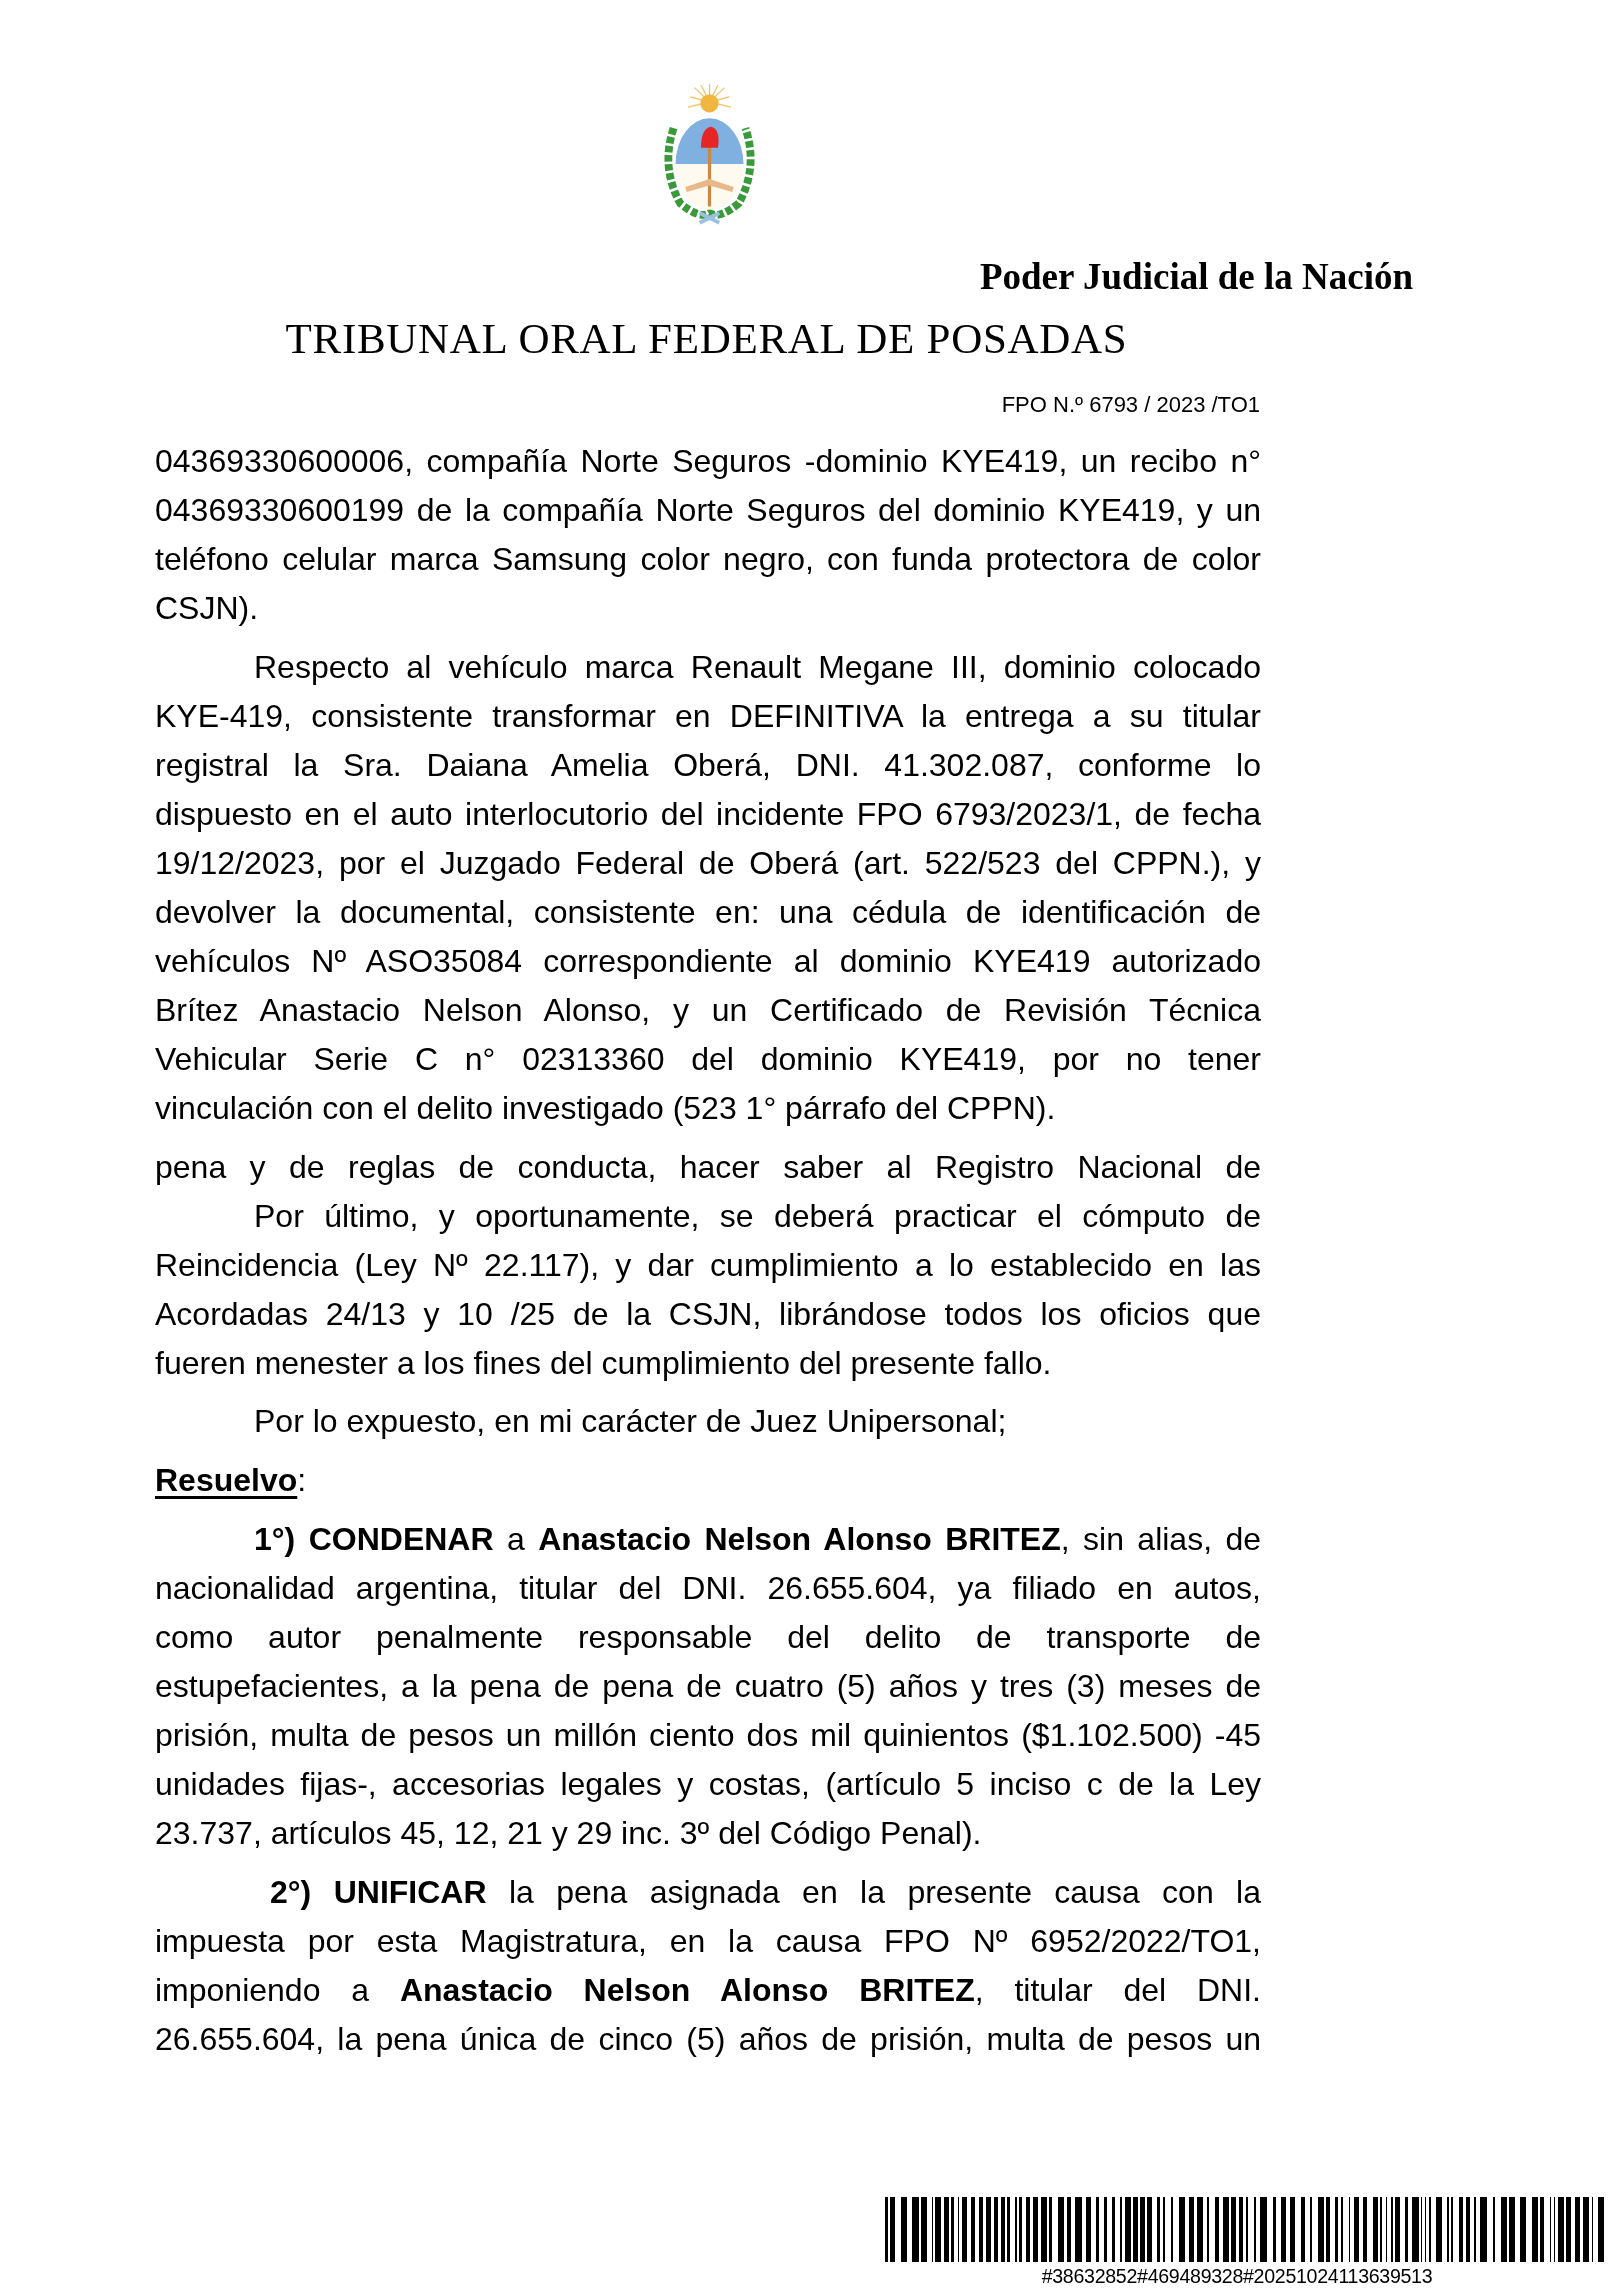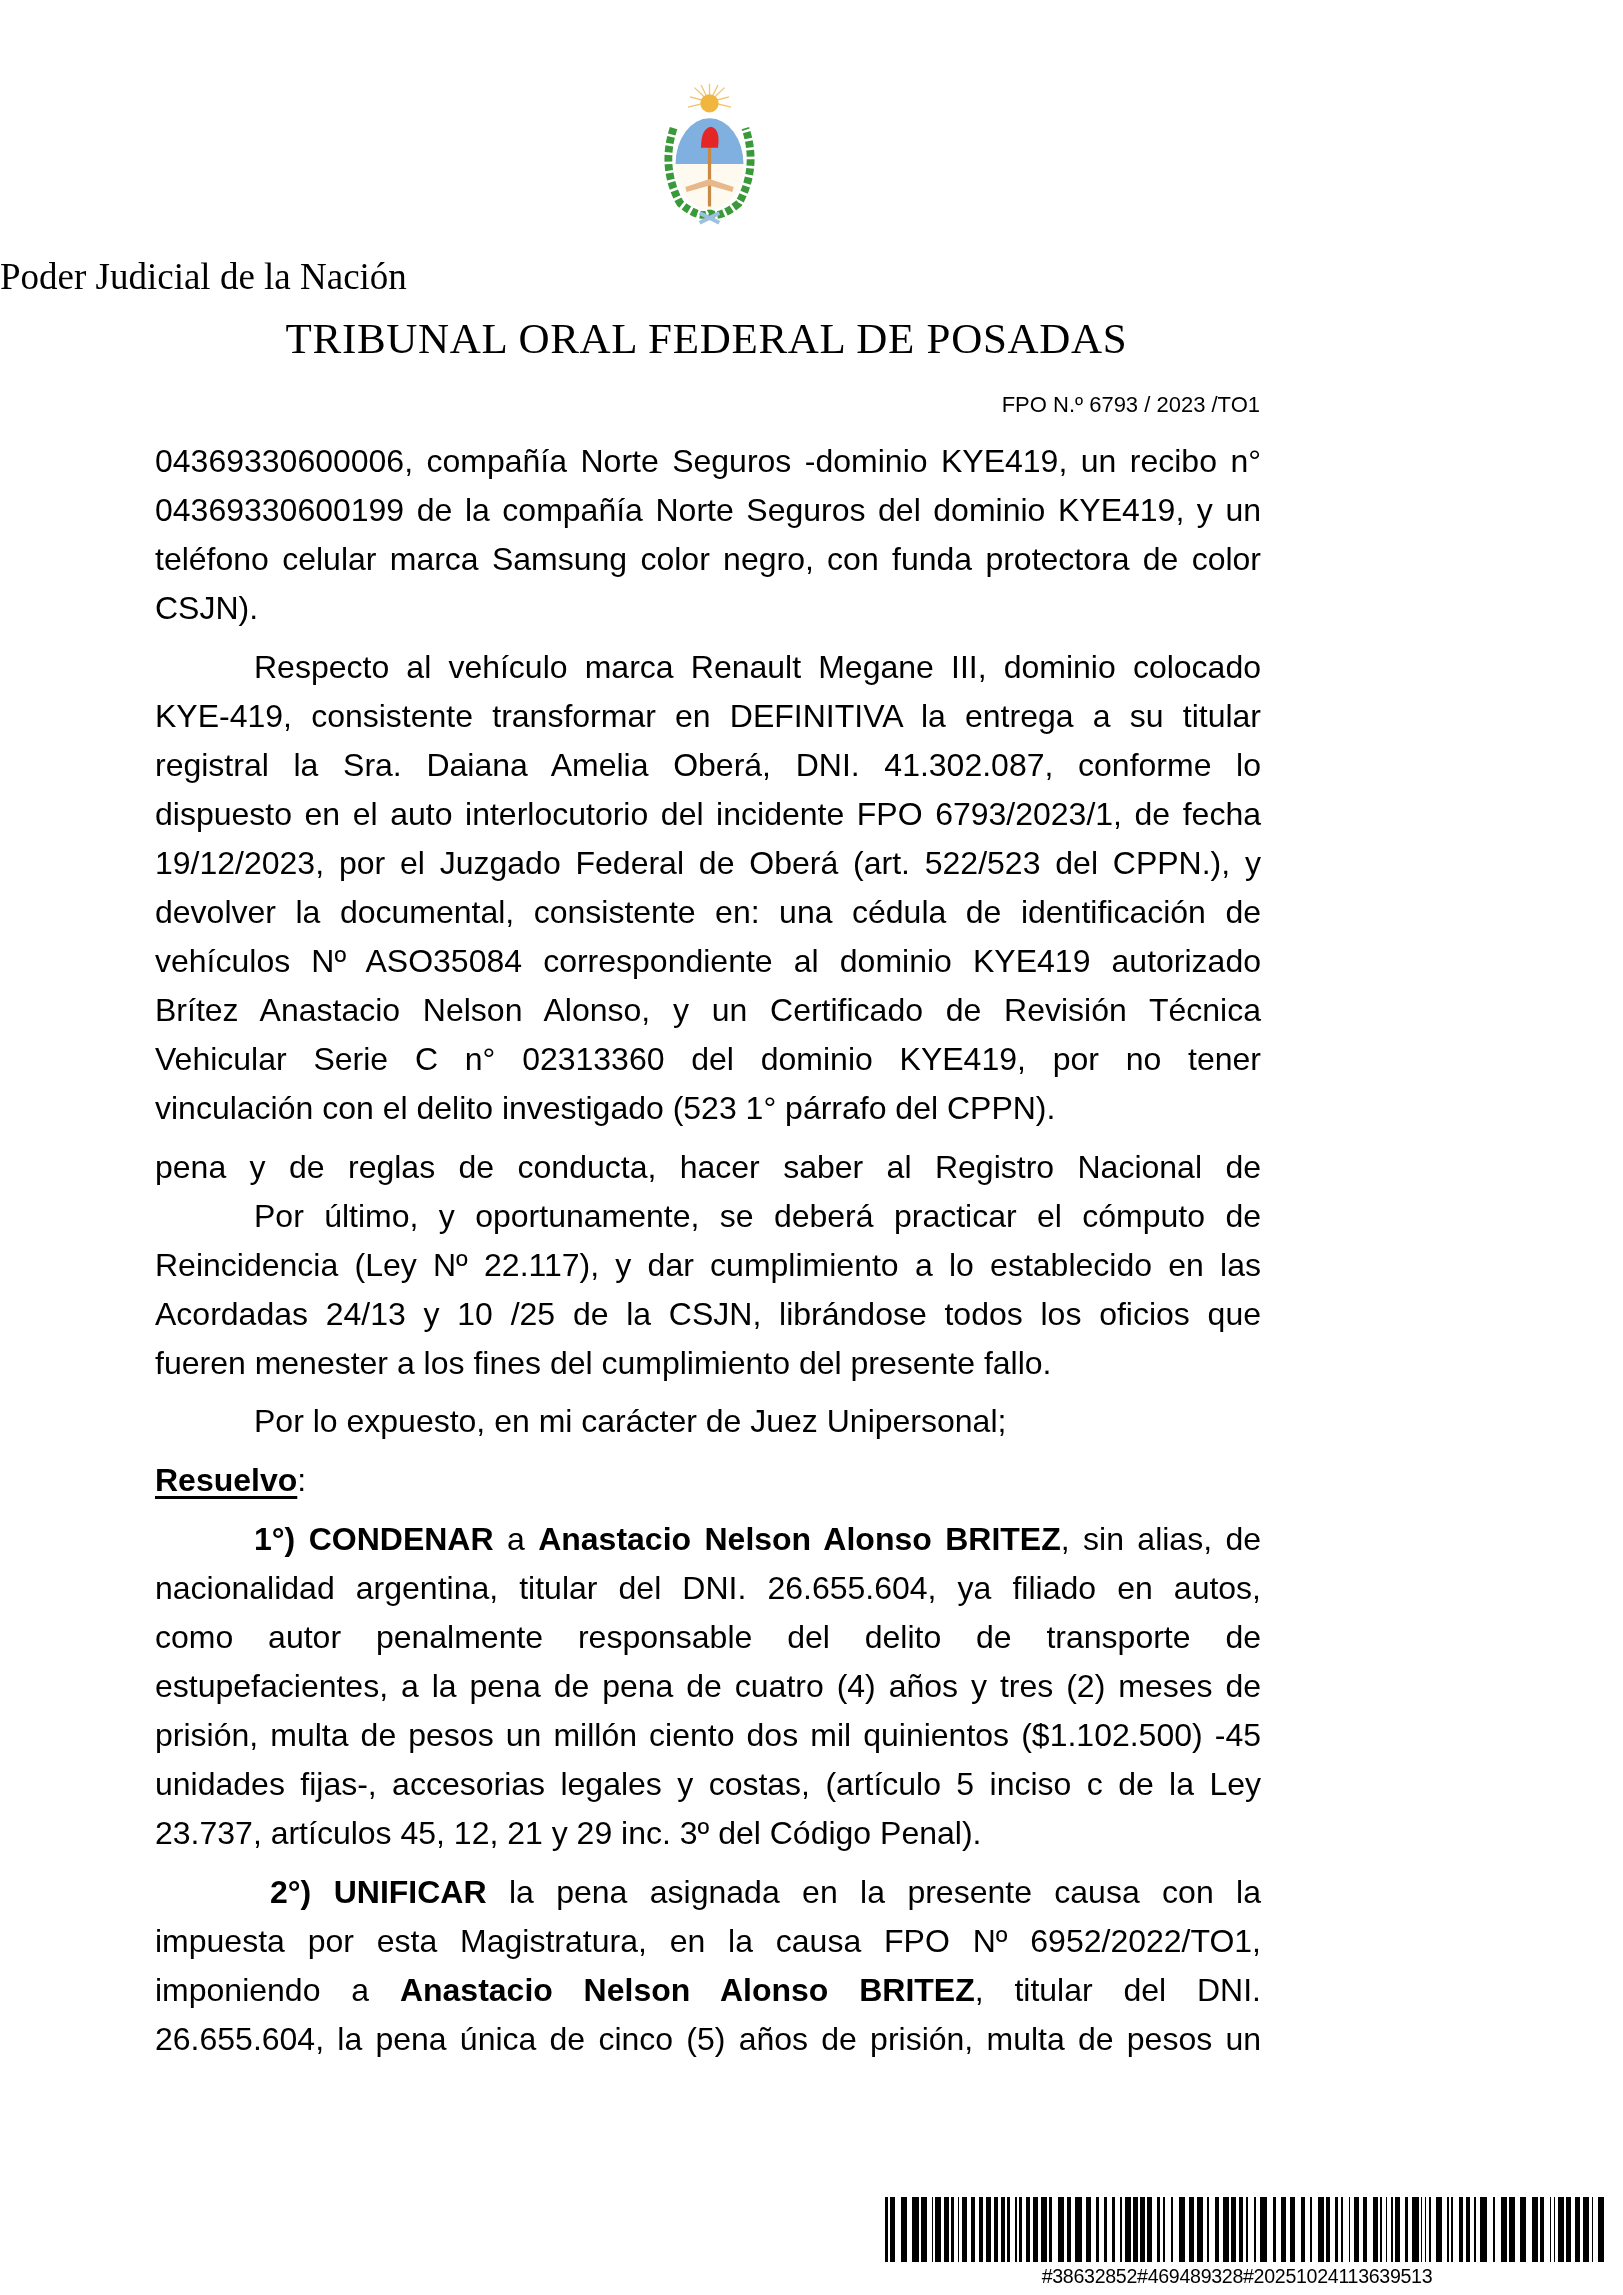--- a/index.html
+++ b/index.html
@@ -1,19 +1,19 @@
 <!DOCTYPE html>
 <html style="font-size:10.5px"><head>
 <meta charset="utf-8">
 <style>
   html, body { margin:0; padding:0; background:#ffffff; }
   body { width:1623px; height:2295px; position:relative; overflow:hidden; color:#000; }
   .crest { position:absolute; left:654px; top:82px; width:111px; height:151px; }
-  .hdr1 { position:absolute; left:0; width:1413px; top:254px; text-align:left;
-          font-family:"Liberation Serif", serif; font-size:37px; line-height:46px; }
+  .hdr1 { position:absolute; left:0; width:1413px; top:254px; text-align:right;
+          font-family:"Liberation Serif", serif; font-size:37px; line-height:46px;font-weight:bold; }
   .hdr2 { position:absolute; left:0; width:1413px; top:313px; text-align:center;
           font-family:"Liberation Serif", serif; font-size:43px; line-height:52px; letter-spacing:0.7px; }
   .caseno { position:absolute; right:363px; top:391px;
             font-family:"Liberation Sans", sans-serif; font-size:22px; line-height:27.5px; }
   .body { position:absolute; left:155px; width:1106px; top:437px;
           font-family:"Liberation Sans", sans-serif; font-size:32px; line-height:49px; }
   .p { margin:0 0 9.8px 0; text-align:justify; text-align-last:left; }
   .p .line { display:block; text-align:justify; text-align-last:justify; }
   .p .line.last { text-align-last:left; }
   b { font-weight:bold; }
@@ -89,21 +89,21 @@
   </p>
 
   <p class="p">
     <span class="line last"><span class="u">Resuelvo</span><span>:</span></span>
   </p>
 
   <p class="p">
     <span class="line" style="padding-left:99px"><b>1°)</b> <b>CONDENAR</b><span> a </span><b>Anastacio Nelson Alonso BRITEZ</b><span>, sin alias, de</span></span>
     <span class="line">nacionalidad argentina, titular del DNI. 26.655.604, ya filiado en autos,</span>
     <span class="line">como autor penalmente responsable del delito de transporte de</span>
-    <span class="line">estupefacientes, a la pena de pena de cuatro (4) años y tres (2) meses de</span>
+    <span class="line">estupefacientes, a la pena de pena de cuatro (5) años y tres (3) meses de</span>
     <span class="line">prisión, multa de pesos un millón ciento dos mil quinientos ($1.102.500) -45</span>
     <span class="line">unidades fijas-, accesorias legales y costas, (artículo 5 inciso c de la Ley</span>
     <span class="line last">23.737, artículos 45, 12, 21 y 29 inc. 3º del Código Penal).</span>
   </p>
 
   <p class="p">
     <span class="line" style="padding-left:115px"><b>2°)</b> <b>UNIFICAR</b><span> la pena asignada en la presente causa con la</span></span>
     <span class="line">impuesta por esta Magistratura, en la causa FPO Nº 6952/2022/TO1,</span>
     <span class="line"><span>imponiendo a </span><b>Anastacio Nelson Alonso BRITEZ</b><span>, titular del DNI.</span></span>
     <span class="line">26.655.604, la pena única de cinco (5) años de prisión, multa de pesos un</span>

